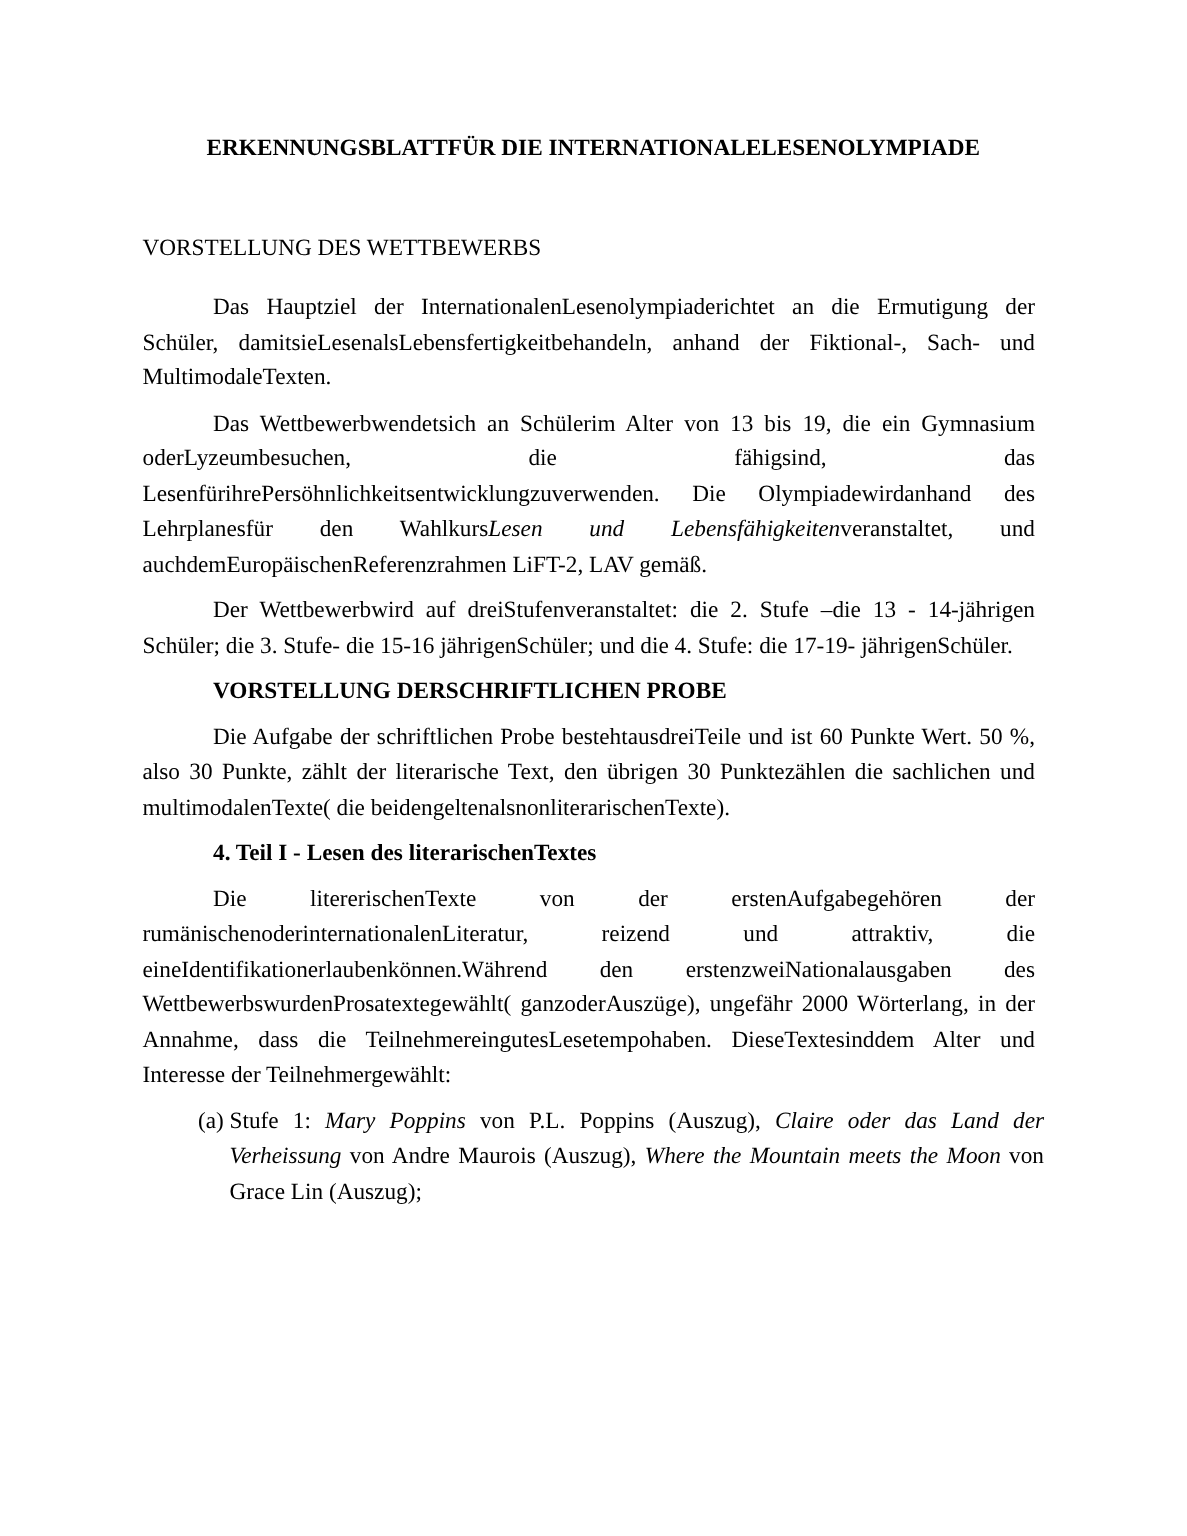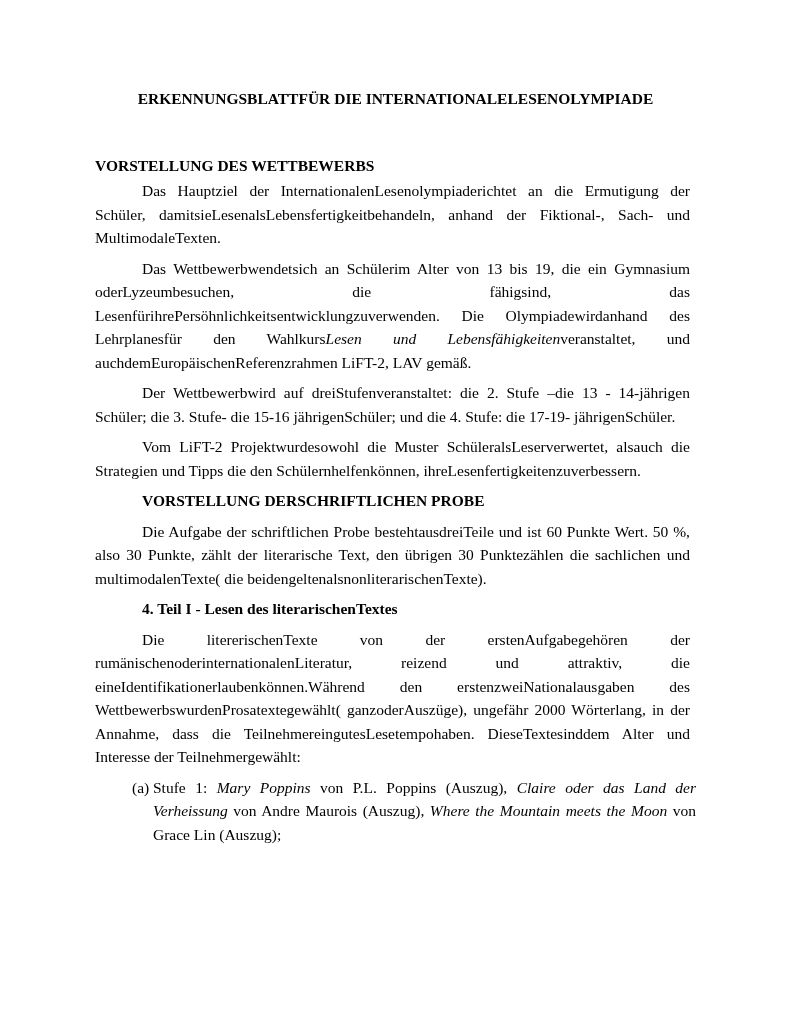--- a/index.html
+++ b/index.html
@@ -20,22 +20,22 @@
     font-size: 15.5px;
     line-height: 23.5px;
     color: #000000;
   }
   .doc-title {
     font-weight: bold;
     text-align: center;
     margin: 0 0 43px 0;
   }
   .section-heading {
-    font-weight: bold;
-    margin: 0 0 2px 0;
+    font-weight: normal;
+    margin: 0 0 16px 0;
   }
   .sub-heading {
     font-weight: bold;
     text-indent: 47px;
     margin: 0 0 7px 0;
   }
   .para {
     margin: 0 6px 7px 0;
     text-align: justify;
     text-indent: 47px;
@@ -62,21 +62,20 @@
 
   <div class="section-heading">VORSTELLUNG DES WETTBEWERBS</div>
 
   <p class="para">Das Hauptziel der InternationalenLesenolympiaderichtet an die Ermutigung der Schüler, damitsieLesenalsLebensfertigkeitbehandeln, anhand der Fiktional-, Sach- und MultimodaleTexten.</p>
 
   <p class="para"><span>Das Wettbewerbwendetsich an Schülerim Alter von 13 bis 19, die ein Gymnasium oderLyzeumbesuchen, die fähigsind, das LesenfürihrePersöhnlichkeitsentwicklungzuverwenden. Die Olympiadewirdanhand des Lehrplanesfür den Wahlkurs</span><em>Lesen und Lebensfähigkeiten</em><span>veranstaltet, und auchdemEuropäischenReferenzrahmen LiFT-2, LAV gemäß.</span></p>
 
 
   <p class="para">Der Wettbewerbwird auf dreiStufenveranstaltet:  die 2. Stufe –die 13 - 14-jährigen Schüler; die 3. Stufe- die 15-16 jährigenSchüler; und die 4. Stufe: die 17-19- jährigenSchüler.</p>
 
-  <p class="para">Vom LiFT-2 Projektwurdesowohl die Muster  SchüleralsLeserverwertet, alsauch die Strategien und Tipps die den Schülernhelfenkönnen, ihreLesenfertigkeitenzuverbessern.</p>
 
   <div class="sub-heading">VORSTELLUNG DERSCHRIFTLICHEN PROBE</div>
 
   <p class="para">Die Aufgabe der schriftlichen Probe bestehtausdreiTeile und ist 60 Punkte Wert. 50 %, also 30 Punkte, zählt der literarische Text, den übrigen 30 Punktezählen die sachlichen und multimodalenTexte( die beidengeltenalsnonliterarischenTexte).</p>
 
   <div class="sub-heading">4. Teil I - Lesen des literarischenTextes</div>
 
   <p class="para">Die litererischenTexte von der erstenAufgabegehören der rumänischenoderinternationalenLiteratur, reizend und attraktiv, die eineIdentifikationerlaubenkönnen.Während den erstenzweiNationalausgaben des WettbewerbswurdenProsatextegewählt( ganzoderAuszüge), ungefähr 2000 Wörterlang, in der Annahme, dass die TeilnehmereingutesLesetempohaben. DieseTextesinddem Alter und Interesse der Teilnehmergewählt:</p>
 
   <div class="list-item"><span class="list-marker">(a)</span><span>Stufe 1: </span><em>Mary Poppins</em><span> von P.L. Poppins (Auszug), </span><em>Claire oder das Land der Verheissung</em><span> von Andre Maurois (Auszug), </span><em>Where the Mountain meets the Moon</em><span> von Grace Lin (Auszug);</span></div>

